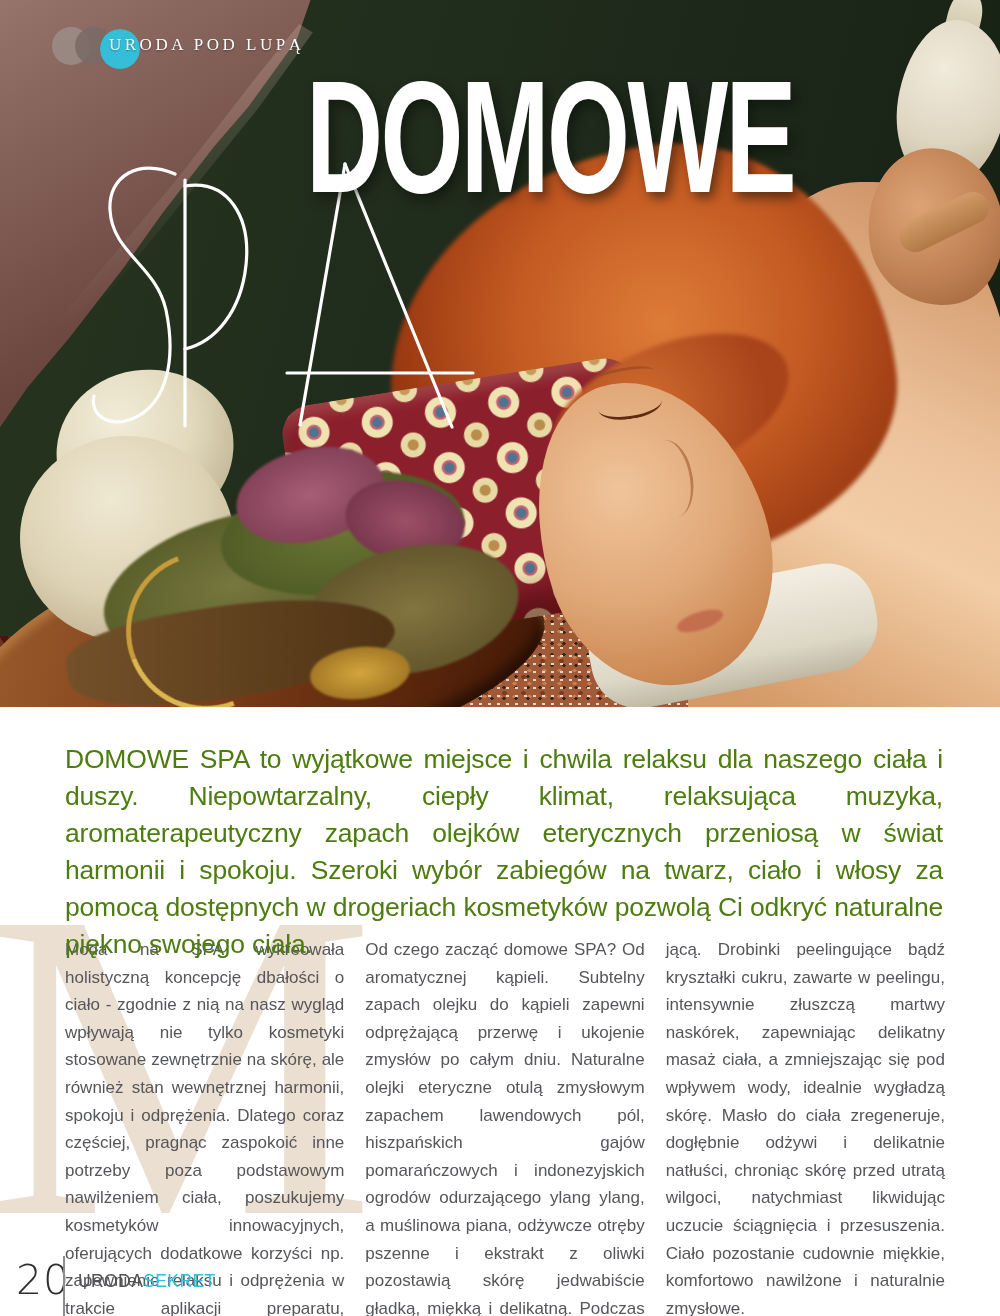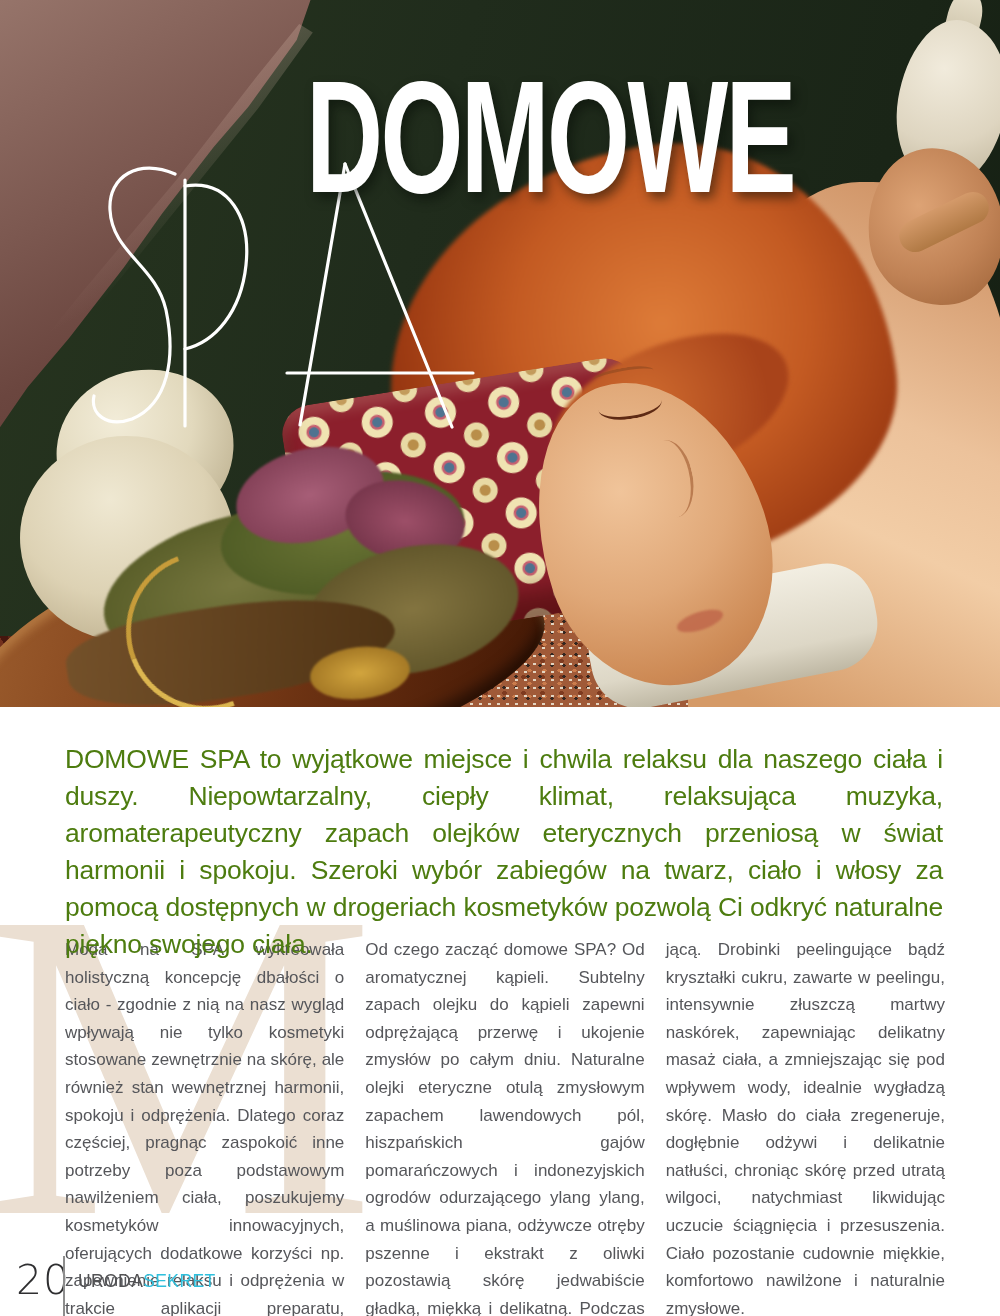--- a/index.html
+++ b/index.html
@@ -245,20 +245,28 @@
       <div class="moss-3"></div>
       <div class="stems"></div>
       <div class="petals-yellow"></div>
       <div class="ribbon"></div>
     </div>
     <div class="compress-knot"></div>
     <div class="compress"></div>
     <div class="hand"></div>
     <div class="finger"></div>
 
+    <div class="section-badge">
+      <span class="badge-circle bc1"></span>
+      <span class="badge-circle bc2"></span>
+      <svg class="badge-circle bc3" width="40" height="40" viewBox="0 0 40 40">
+          <circle cx="20" cy="20" r="20" fill="#35bed8"></circle>
+        </svg>
+      <span class="section-label">URODA POD LUPĄ</span>
+    </div>
 
     <h1 class="title-main">DOMOWE</h1>
     <div>
       <span class="sr-only">SPA</span>
       <svg class="title-sub-svg" width="410" height="335" viewBox="0 0 410 335" fill="none" stroke="#ffffff" stroke-width="3.2" stroke-linecap="round">
 
         <path d="M100,16 C64,0 33,18 35,52 C37,95 81,107 91,152 C101,200 93,246 57,261 C32,270 15,256 19,238"></path>
 
         <path d="M110,22 L110,268"></path>
         <path d="M110,28 C154,21 176,60 171,107 C166,154 140,184 110,191"></path>

